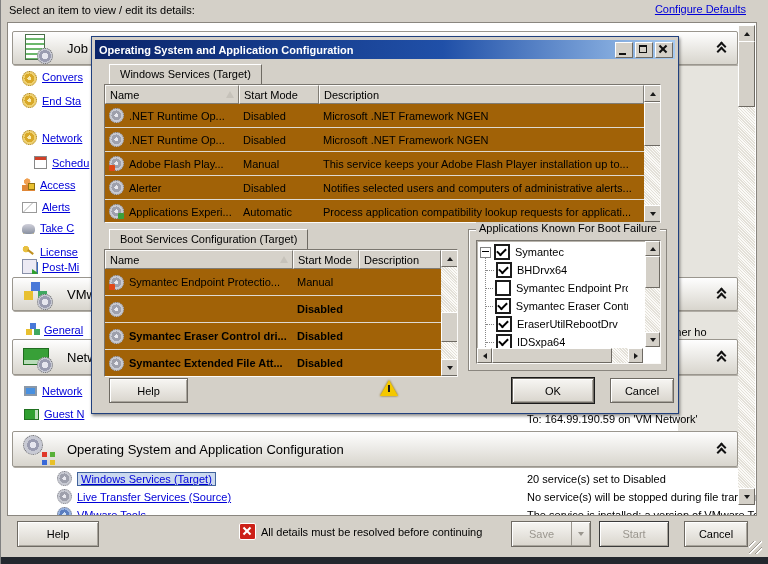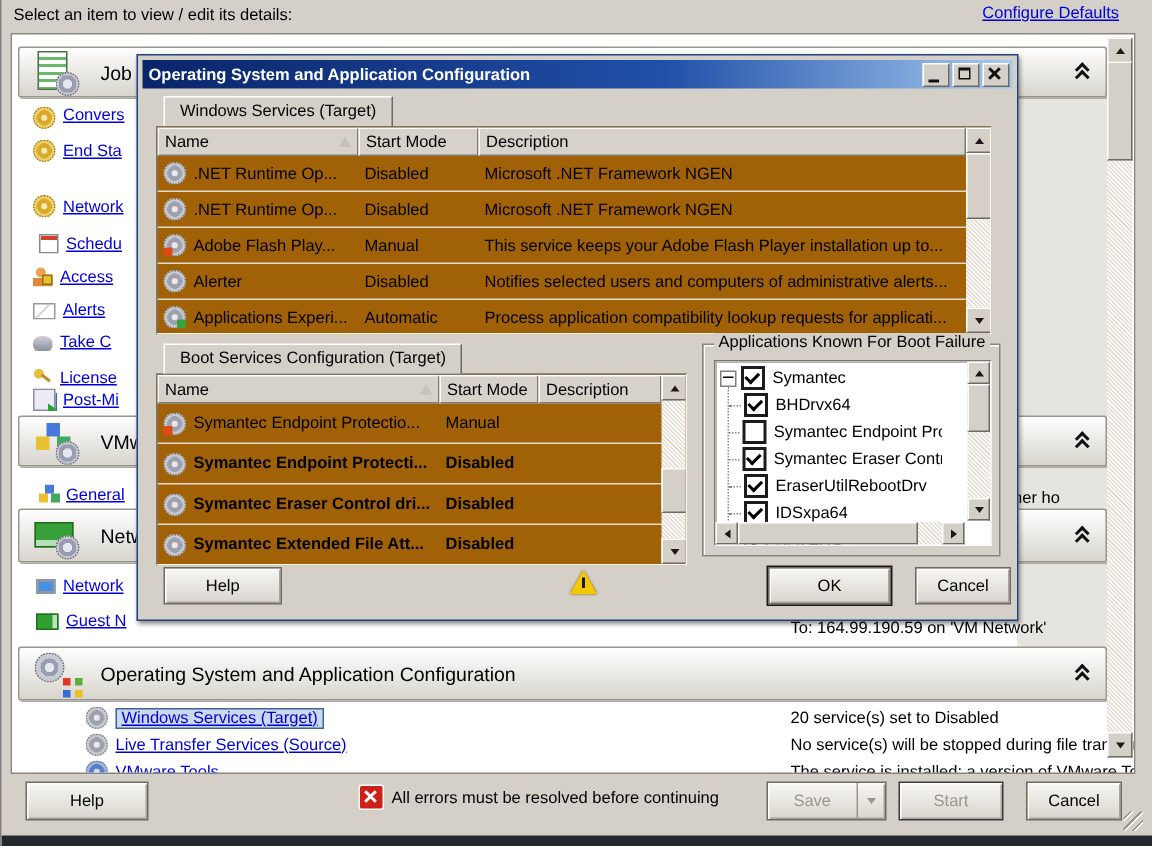--- a/index.html
+++ b/index.html
@@ -160,21 +160,21 @@
         <a class="lnk">Convers</a>
       </div>
     <div class="abs nowrap" style="left:14px;top:70px;width:78px;display:flex;align-items:center;">
       <span class="ic gear gold"></span>
         <a class="lnk">End Sta</a>
       </div>
     <div class="abs nowrap" style="left:14px;top:107px;width:78px;display:flex;align-items:center;">
       <span class="ic gear gold"></span>
         <a class="lnk">Network</a>
       </div>
-    <div class="abs nowrap" style="left:18px;top:133px;width:78px;display:flex;align-items:center;">
+    <div class="abs nowrap" style="left:26px;top:133px;width:78px;display:flex;align-items:center;">
       <span class="ic ic-cal"></span>
         <a class="lnk">Schedu</a>
       </div>
     <div class="abs nowrap" style="left:14px;top:155px;width:78px;display:flex;align-items:center;">
       <span class="ic ic-user"></span>
         <a class="lnk">Access</a>
       </div>
     <div class="abs nowrap" style="left:14px;top:177px;width:78px;display:flex;align-items:center;">
       <span class="ic ic-env"></span>
         <a class="lnk">Alerts</a>
@@ -361,21 +361,20 @@
         <div class="cell" style="width:188px;">
             <span class="gear red"></span>
             <span>Symantec Endpoint Protectio...</span>
           </div>
         <div class="cell" style="width:66px;">Manual</div>
         <div class="cell" style="width:82px;"></div>
       </div>
       <div class="trow" style="height:27px;">
         <div class="cell bold" style="width:188px;">
             <span class="gear"></span>
-            <span>Symantec Endpoint Protecti...</span>
           </div>
         <div class="cell bold" style="width:66px;">Disabled</div>
         <div class="cell" style="width:82px;"></div>
       </div>
       <div class="trow" style="height:27px;">
         <div class="cell bold" style="width:188px;">
             <span class="gear"></span>
             <span>Symantec Eraser Control dri...</span>
           </div>
         <div class="cell bold" style="width:66px;">Disabled</div>
@@ -467,21 +466,21 @@
     <div class="btn abs default" style="left:420px;top:341px;width:80px;height:23px;">OK</div>
     <div class="btn abs" style="left:518px;top:341px;width:62px;height:23px;">Cancel</div>
   </div>
 
   <div class="btn abs" style="left:16px;top:521px;width:80px;height:24px;">Help</div>
   <div class="abs" style="left:238px;top:523px;display:flex;align-items:center;">
     <span class="err-ic">
         <b></b>
         <b></b>
       </span>
-    <span style="margin-left:5px;white-space:nowrap;">All errors must be resolved before continuing</span>
+    <span style="margin-left:5px;white-space:nowrap;">All details must be resolved before continuing</span>
   </div>
   <div class="btn abs disabled" style="left:510px;top:521px;width:78px;height:24px;padding:0;">
     <span style="flex:1;text-align:center;">Save</span>
     <span style="border-left:1px solid #9a968e;height:100%;display:flex;align-items:center;justify-content:center;width:18px;">
       <span class="tri tri-down" style="border-top-color:#9a968e;"></span>
     </span>
   </div>
   <div class="btn abs disabled" style="left:598px;top:521px;width:68px;height:24px;border-color:#3a3a3a;">Start</div>
   <div class="btn abs" style="left:683px;top:521px;width:62px;height:24px;">Cancel</div>
   <div class="grip" style="right:6px;bottom:10px;"></div>

